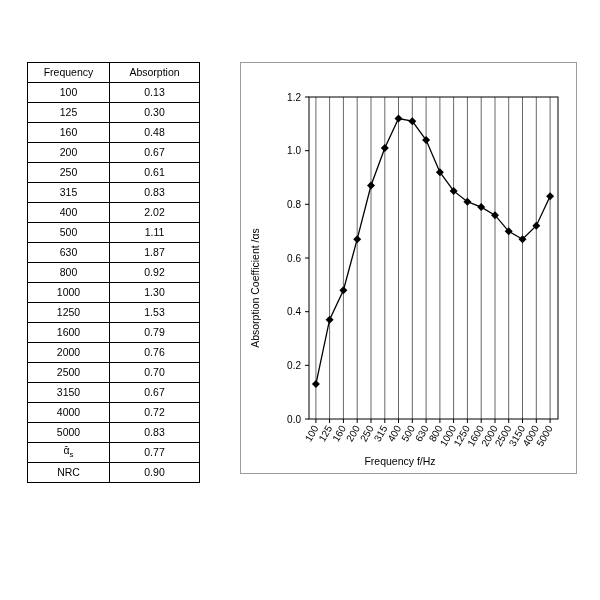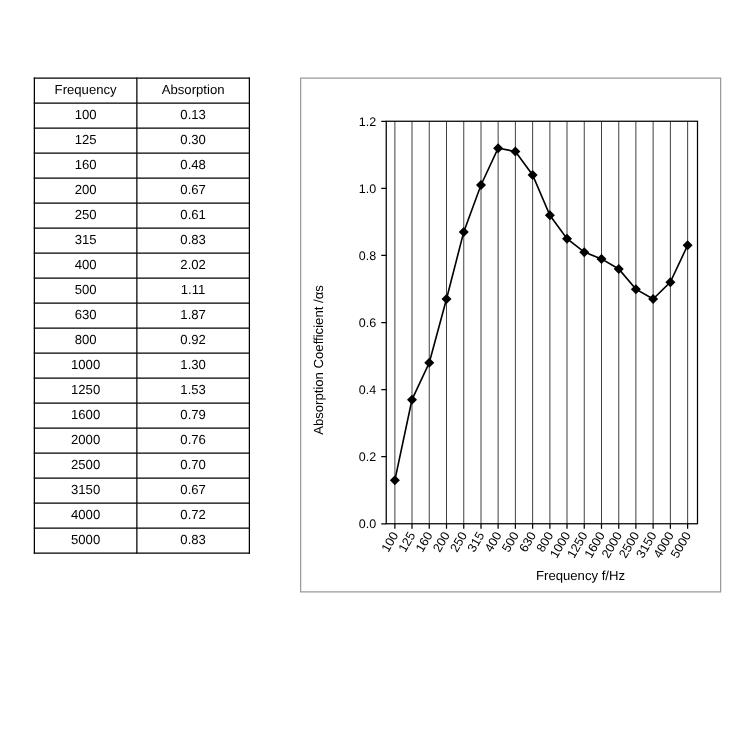--- a/index.html
+++ b/index.html
@@ -78,21 +78,21 @@
     text-align: center;
     font-size: 10.5px;
     transform: rotate(-90deg);
     white-space: nowrap;
   }
   .xlabel-text {
     position: absolute;
     left: 300px;
     top: 455px;
     width: 200px;
-    text-align: right;
+    text-align: center;
     font-size: 10.5px;
   }
   .tick-label {
     font-size: 10px;
     font-family: "Liberation Sans", sans-serif;
   }
 </style>
 </head>
 <body>
 
@@ -181,20 +181,28 @@
         </tr>
         <tr>
           <td>4000</td>
           <td>0.72</td>
         </tr>
         <tr class="grp-end">
           <td>5000</td>
           <td>0.83</td>
         </tr>
 
+        <tr class="grp-end">
+          <td>ᾱ<sub>s</sub></td>
+          <td>0.77</td>
+        </tr>
+        <tr>
+          <td>NRC</td>
+          <td>0.90</td>
+        </tr>
       </tbody>
     </table>
   </div>
 
   <div class="chart-panel">
     <svg class="chart-svg" width="335" height="410" viewBox="0 0 335 410">
 
       <rect x="68" y="34" width="249" height="322" fill="#ffffff" stroke="#000000" stroke-width="1"></rect>
 
       <g stroke="#000000" stroke-width="0.6">

